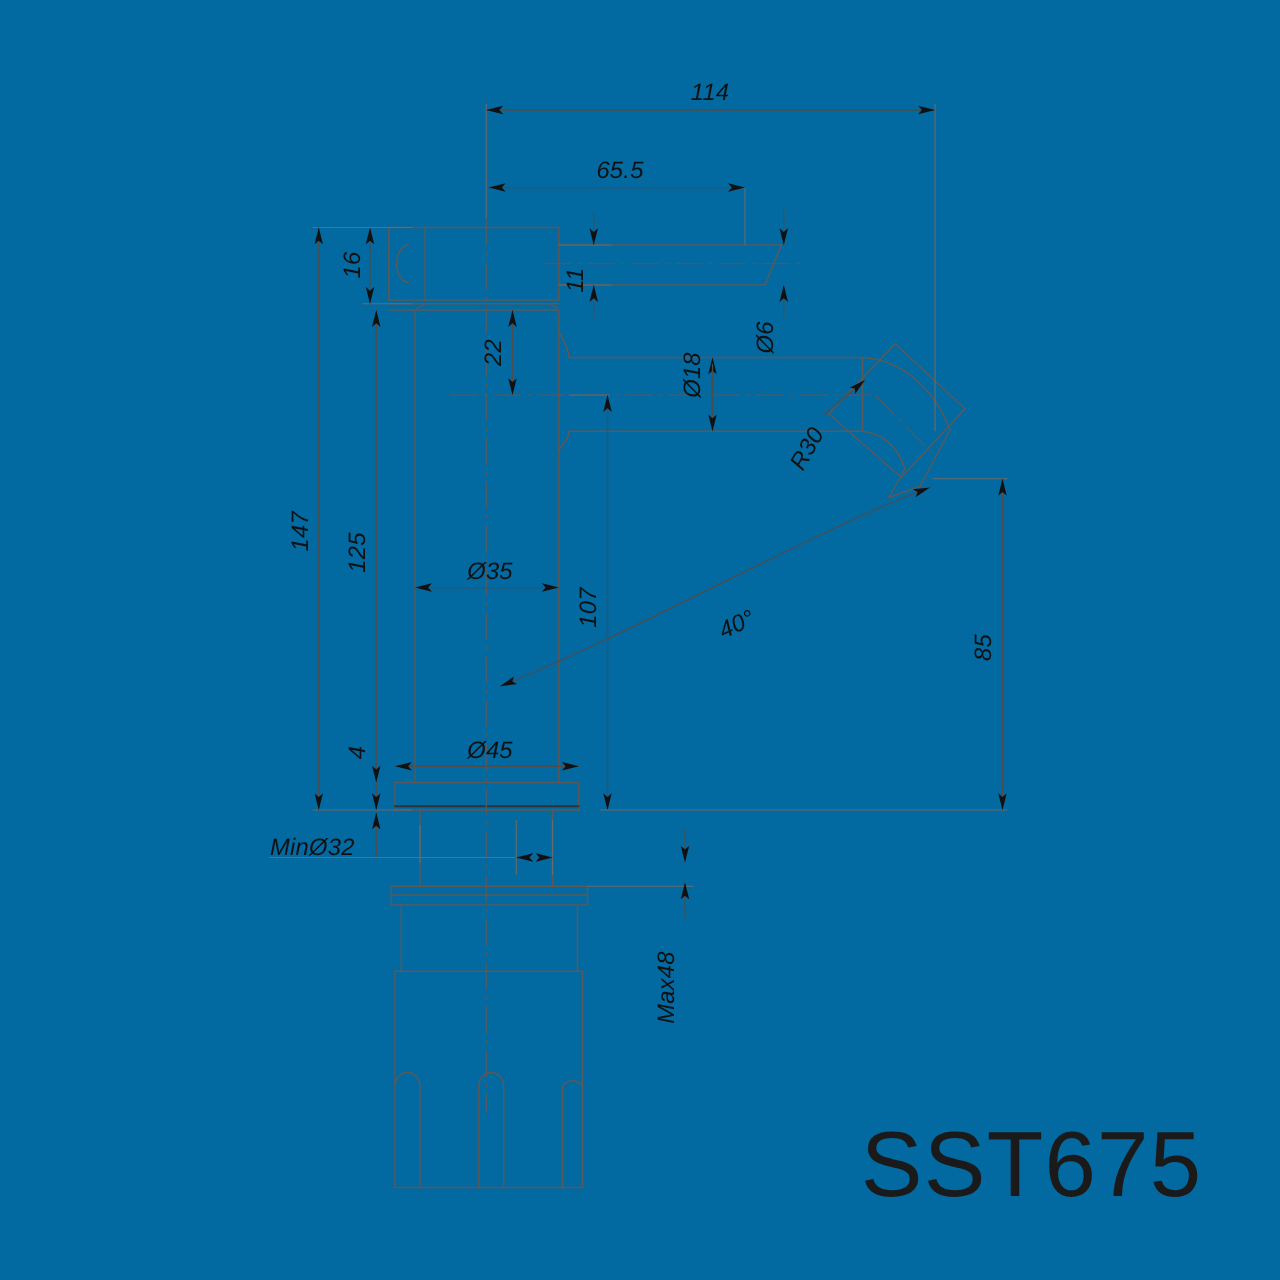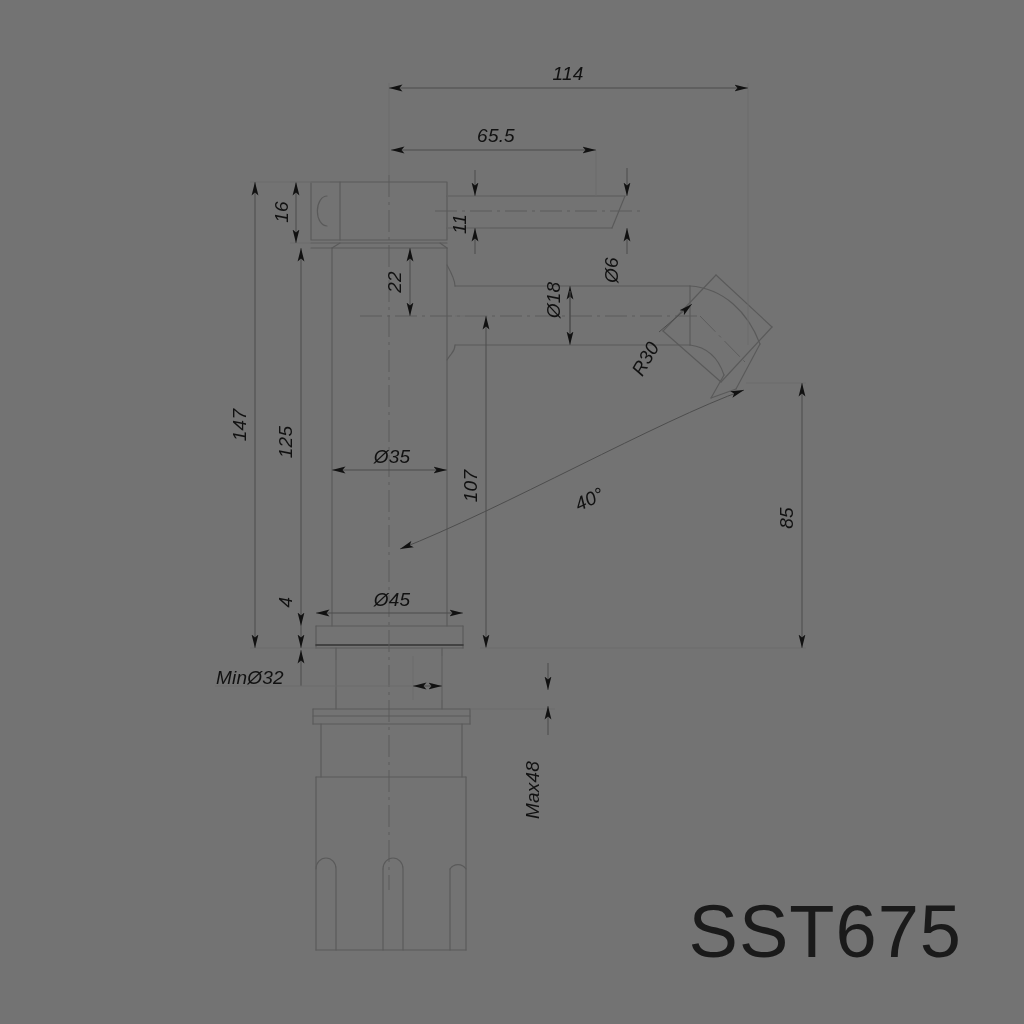--- a/index.html
+++ b/index.html
@@ -11,21 +11,21 @@
   body {
     width: 1024px;
     height: 1024px;
     font-family: "Liberation Sans", sans-serif;
     overflow: hidden;
   }
   #drawing-root {
     position: relative;
     width: 1024px;
     height: 1024px;
-    background: #737373;
+    background: #0369a1;
   }
   svg#drawing {
     position: absolute;
     left: 0;
     top: 0;
     width: 1024px;
     height: 1024px;
     display: block;
   }
   .obj {

